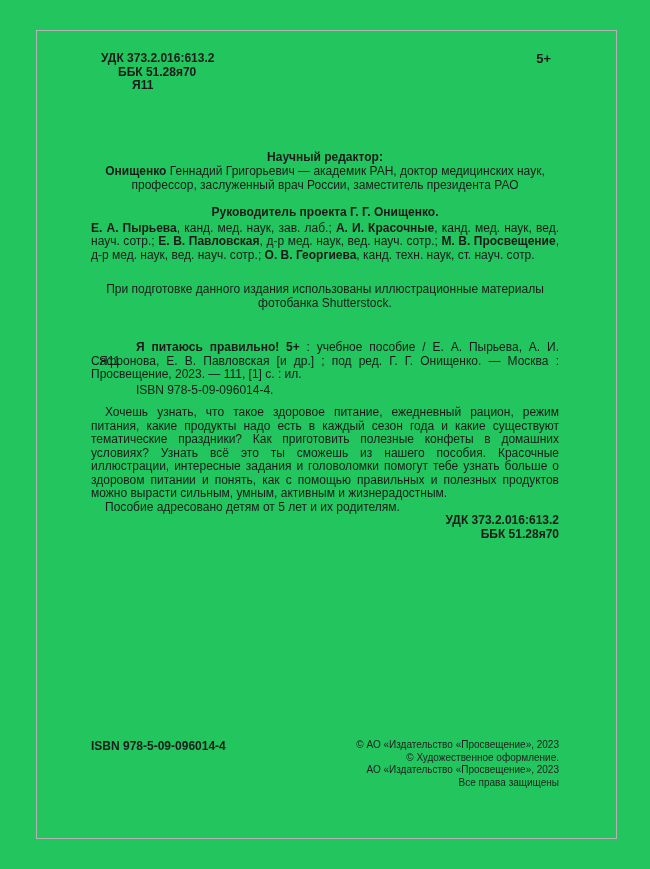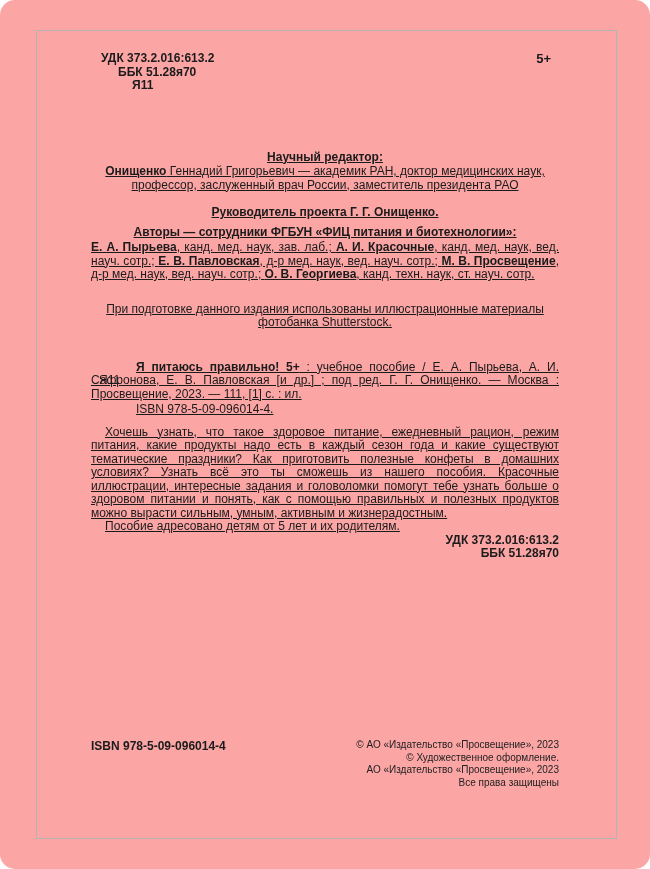--- a/index.html
+++ b/index.html
@@ -1,27 +1,26 @@
 <!DOCTYPE html>
 <html><head>
 <meta charset="utf-8">
 <style>
   html, body { margin: 0; padding: 0; background: #ffffff; }
   .page {
-    width: 650px; height: 869px; position: relative; background: #fca5a5;
+    width: 650px; height: 869px; position: relative; background: #22c55e;
     font-family: "Liberation Sans", "DejaVu Sans", sans-serif;
     color: #1b1b1b;
-    border-radius: 15px;
   }
   .frame {
     position: absolute; left: 36px; top: 30px; width: 581px; height: 809px;
     border: 1px solid #b4b4b4; box-sizing: border-box;
   }
   .content { padding: 21px 57px 0 54px; font-size: 12px; line-height: 13.5px; }
-  p { margin: 0; text-decoration: underline; }
+  p { margin: 0; }
   .center { text-align: center; }
   .bold { font-weight: bold; }
 
   .top-row { display: flex; justify-content: space-between; align-items: flex-start; }
   .codes { font-weight: bold; padding-left: 10px; }
   .codes .bbk { padding-left: 17px; }
   .codes .ya  { padding-left: 31px; }
   .age { font-weight: bold; font-size: 13px; padding-right: 8px; }
 
   .editor-heading { margin-top: 58px; }
@@ -62,21 +61,20 @@
         </div>
         <div class="age">5+</div>
       </div>
 
       <p class="center bold editor-heading">Научный редактор:</p>
 
       <p class="center editor-text"><b>Онищенко</b><span> Геннадий Григорьевич — академик РАН, доктор медицинских наук, профессор, заслуженный врач России, заместитель президента РАО</span></p>
 
       <p class="center bold project-lead">Руководитель проекта Г. Г. Онищенко.</p>
 
-      <p class="center bold authors-heading">Авторы — сотрудники ФГБУН «ФИЦ питания и биотехнологии»:</p>
 
       <p class="authors-text"><b>Е. А. Пырьева</b><span>, канд. мед. наук, зав. лаб.; </span><b>А. И. Красочные</b><span>, канд. мед. наук, вед. науч. сотр.; </span><b>Е. В. Павловская</b><span>, д-р мед. наук, вед. науч. сотр.; </span><b>М. В. Просвещение</b><span>, д-р мед. наук, вед. науч. сотр.; </span><b>О. В. Георгиева</b><span>, канд. техн. наук, ст. науч. сотр.</span></p>
 
       <p class="center credit">При подготовке данного издания использованы иллюстрационные материалы фотобанка Shutterstock.</p>
 
       <div class="card">
         <span class="card-code">Я11</span>
         <p class="card-entry"><b>Я питаюсь правильно! 5+</b><span> : учебное пособие / Е. А. Пырьева, А. И. Сафронова, Е. В. Павловская [и др.] ; под ред. Г. Г. Онищенко. — Москва : Просвещение, 2023. — 111, [1] с. : ил.</span></p>
         <p class="card-isbn">ISBN 978-5-09-096014-4.</p>
       </div>

